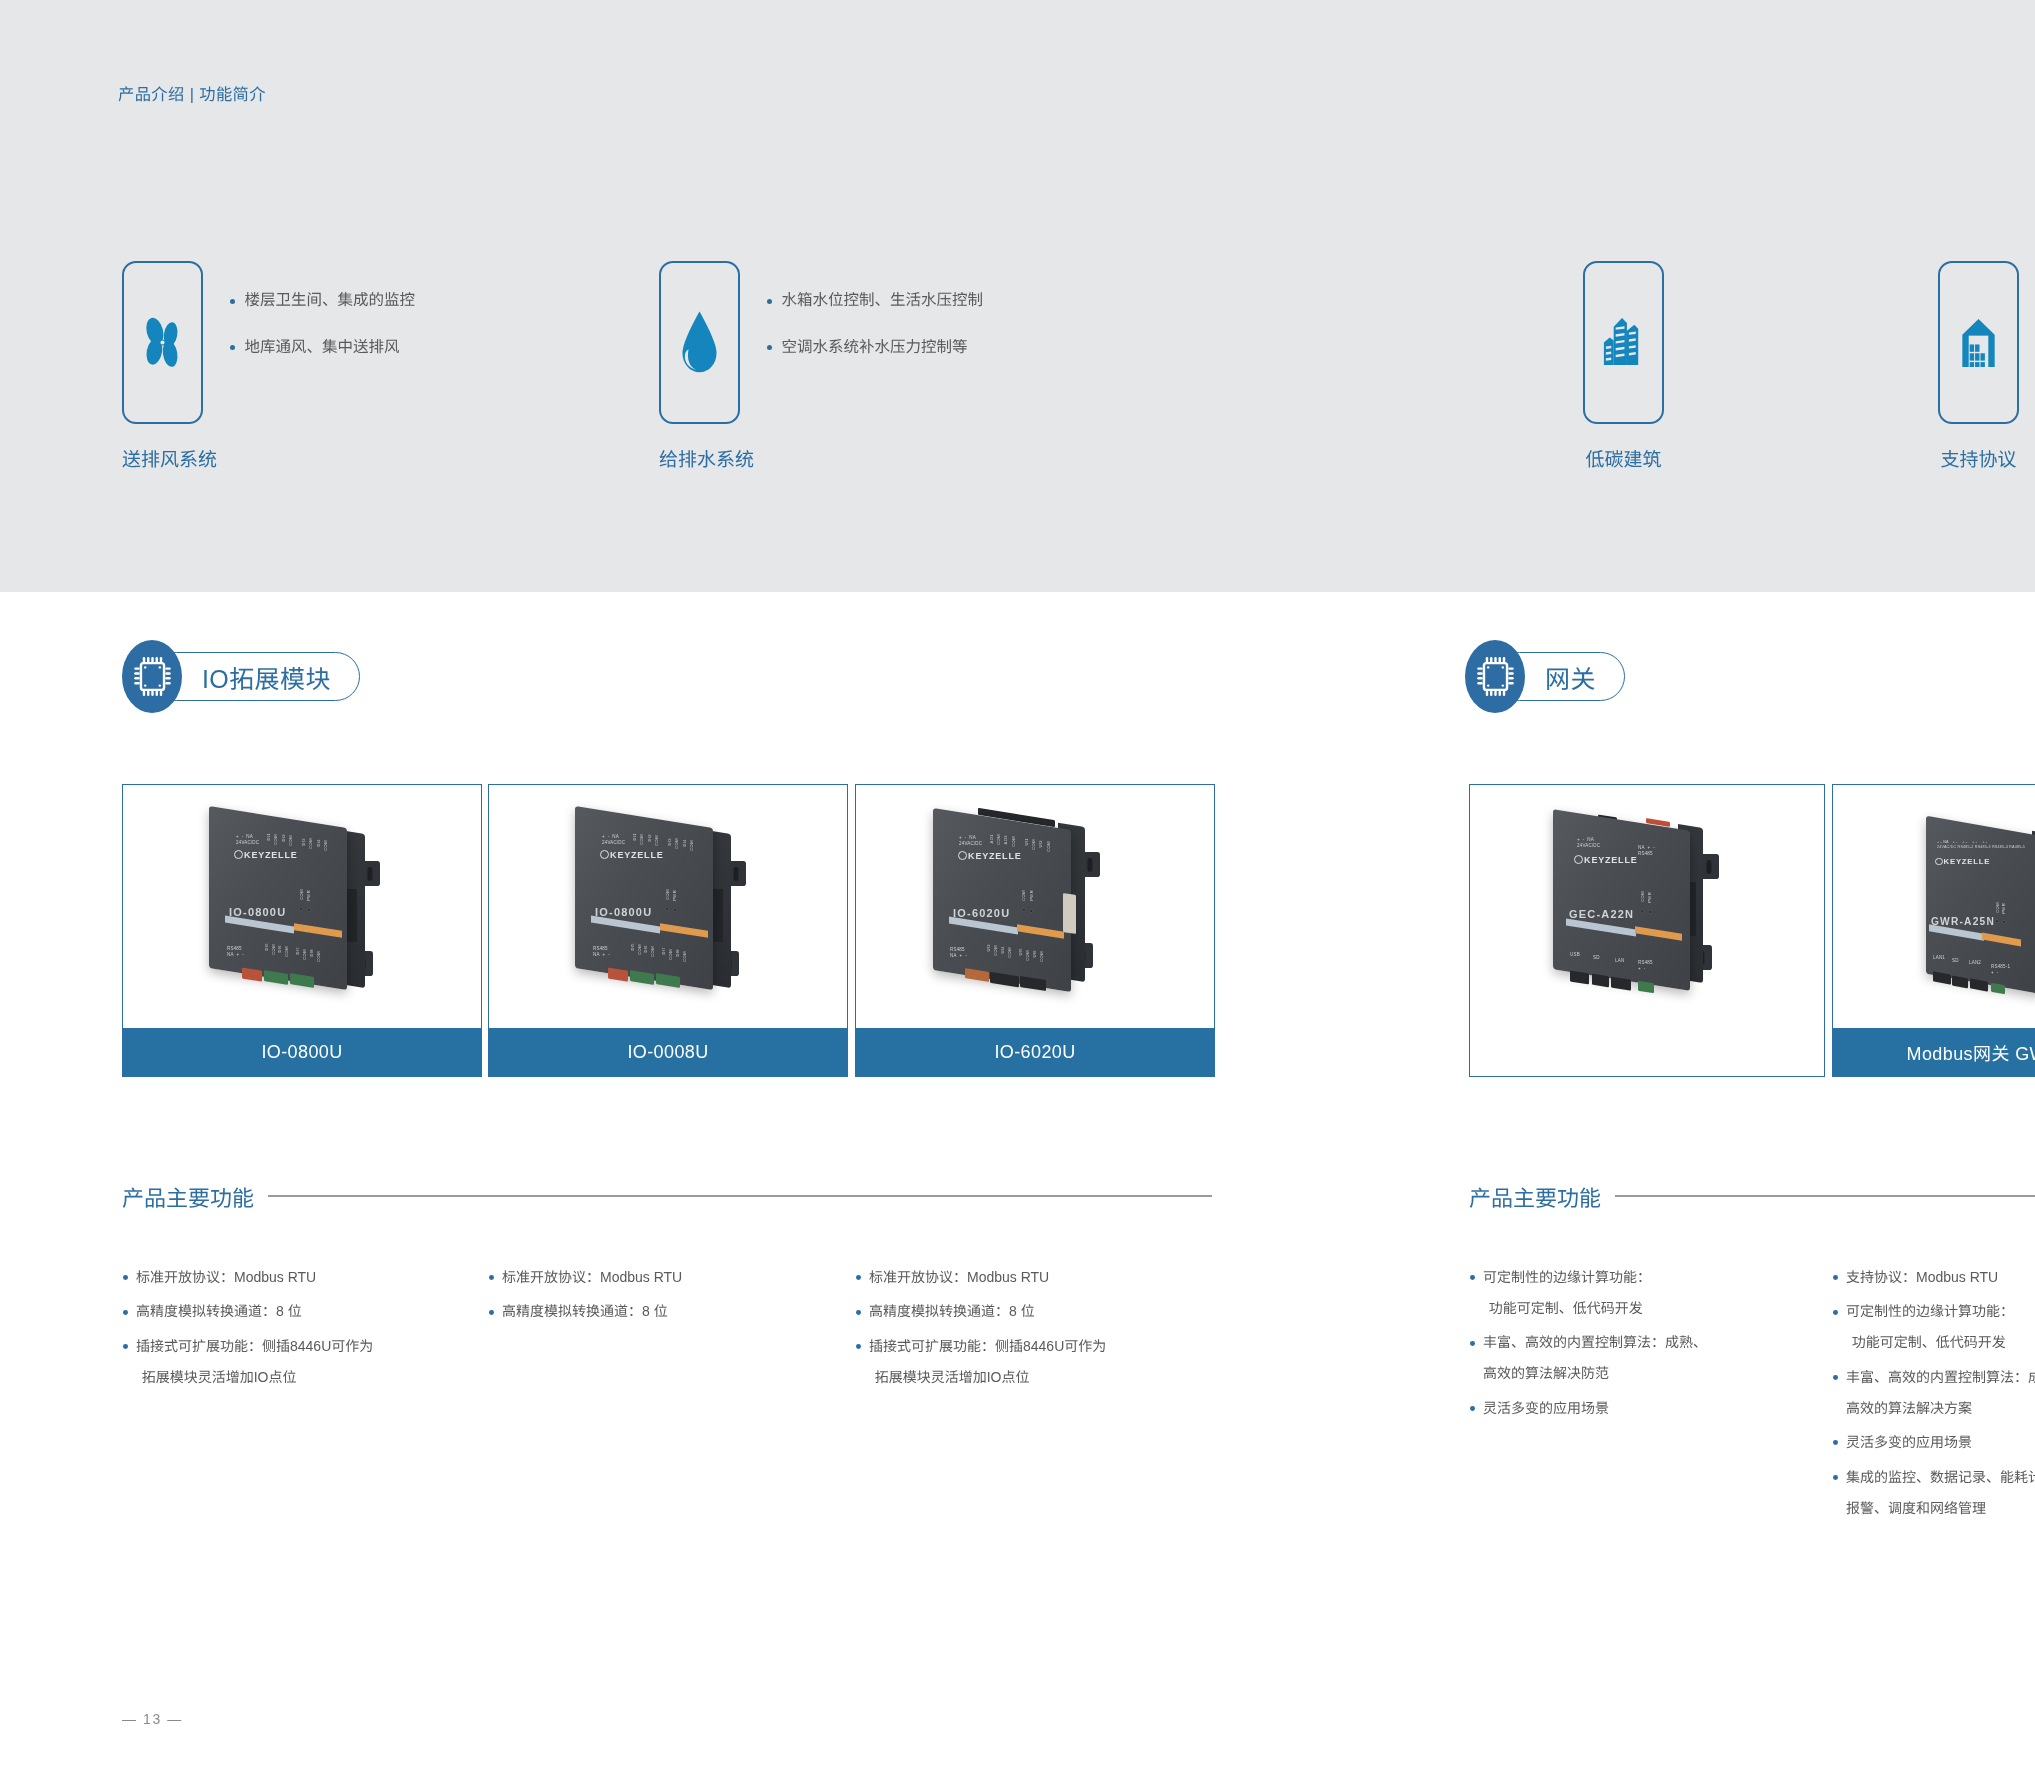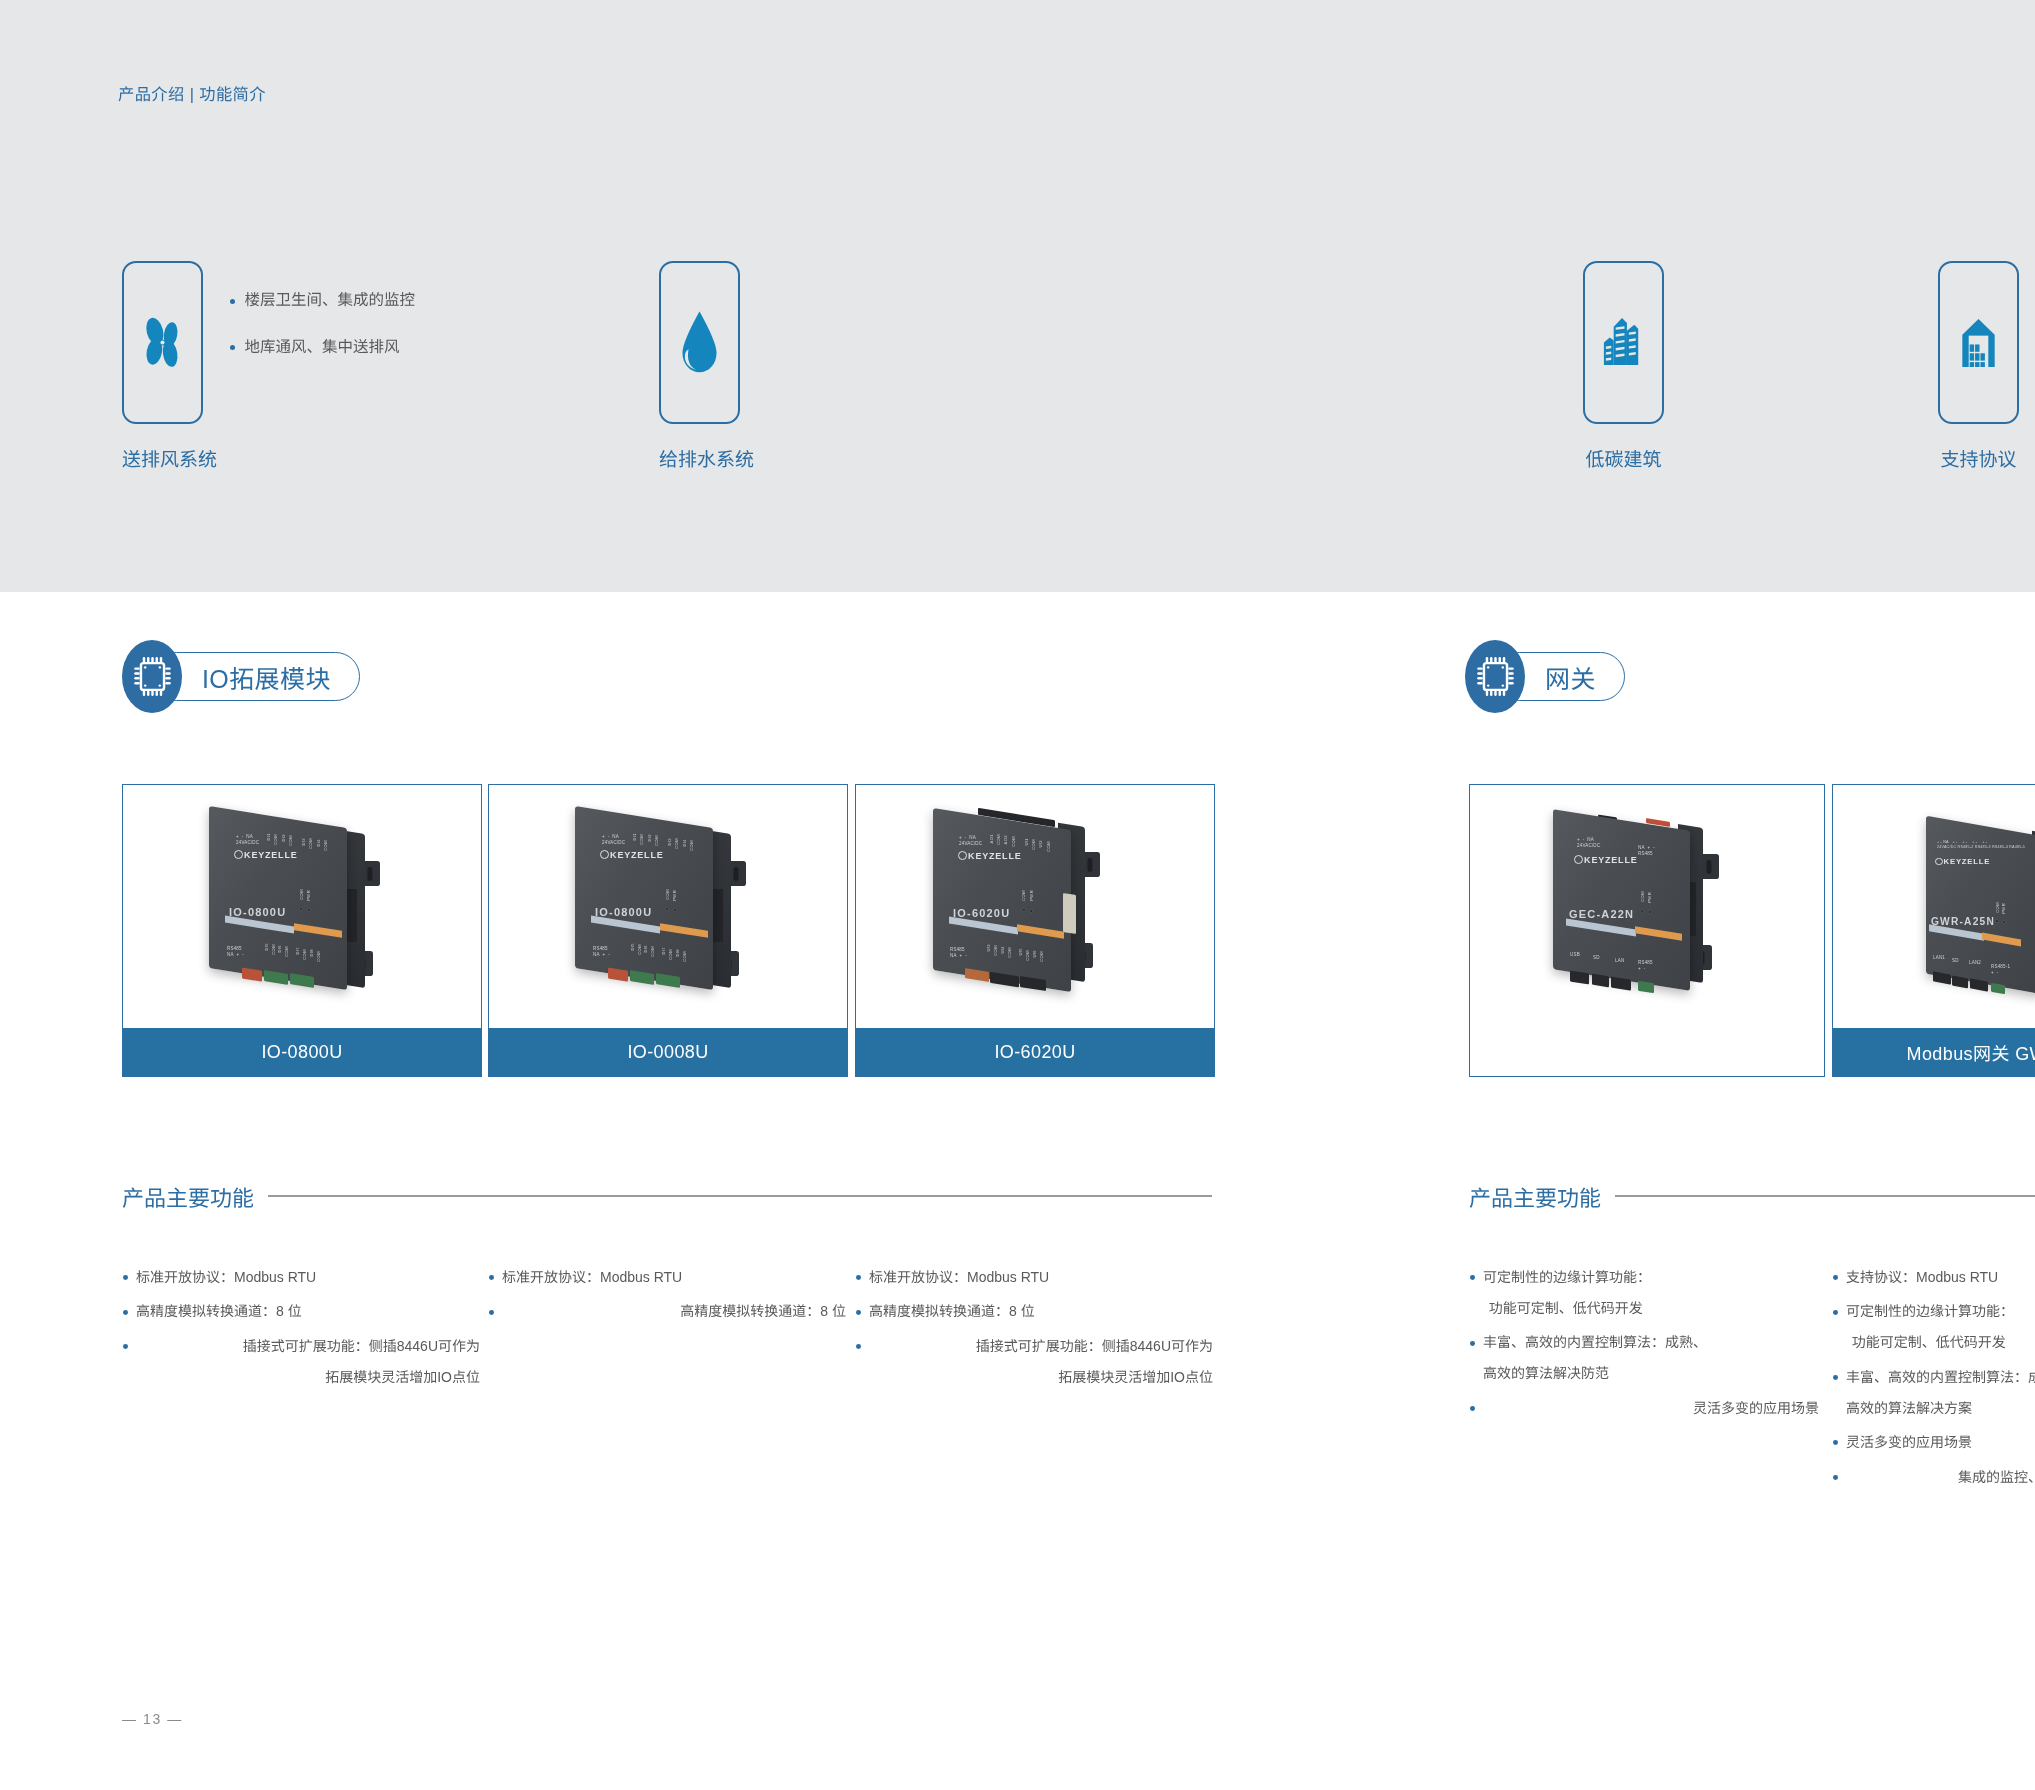--- a/index.html
+++ b/index.html
@@ -92,21 +92,21 @@
   .feat-head .t{ font-size:22px; color:#2c6ea4; white-space:nowrap; }
   .feat-head .rule{ height:1.2px; background:#9a9a9a; margin-left:14px; }
 
   
   .fcol{ position:absolute; }
   .fcol li{
     list-style:none; position:relative; padding-left:14px;
     font-size:14px; line-height:1.0; color:#5a5a5a;
     margin-bottom:20.4px;
   }
-  .fcol li:last-child{ margin-bottom:0;text-align:right; }
+  .fcol li:last-child{ margin-bottom:0; }
   .fcol li::before{
     content:""; position:absolute; left:0.8px; top:5.3px;
     width:4.9px; height:4.9px; border-radius:50%; background:#2c6ea4;
   }
   .fcol li .cont{ display:block; margin-top:17px; padding-left:5.7px; }
   .fcol li .cont.nopad{ padding-left:0; }
 
   
   .pagenum{
     position:absolute; bottom:64px; font-size:14px; color:#8a8a8a;
@@ -191,20 +191,24 @@
   <div class="scn-caption">送排风系统</div>
 </div>
 
 <div class="scn" style="left:659px; top:261px;">
   <div class="scn-tile">
     <svg width="45" height="67" viewBox="0 0 70 110">
       <path d="M35 4 C35 4 63 52 63 72 C63 91 50 104 35 104 C20 104 7 91 7 72 C7 52 35 4 35 4 Z" fill="#1585bd"></path>
       <path d="M17 66 C14 82 18 95 30 100 C22 98 12 92 11 80 C10.4 73 13 68 17 66 Z" fill="#e5e7e8"></path>
     </svg>
   </div>
+  <ul class="scn-bullets">
+    <li>水箱水位控制、生活水压控制</li>
+    <li>空调水系统补水压力控制等</li>
+  </ul>
   <div class="scn-caption">给排水系统</div>
 </div>
 
 <div class="lc" style="left:1581px; top:261px;">
   <div class="lc-tile">
     <svg width="49" height="57" viewBox="0 0 100 116">
       <g fill="#1585bd">
         <path d="M30 26 L47 8 L57 18 L57 104 L30 104 Z"></path>
         <path d="M57 34 L72 22 L80 30 L80 104 L57 104 Z"></path>
         <path d="M10 58 L22 48 L30 54 L30 104 L10 104 Z"></path>

